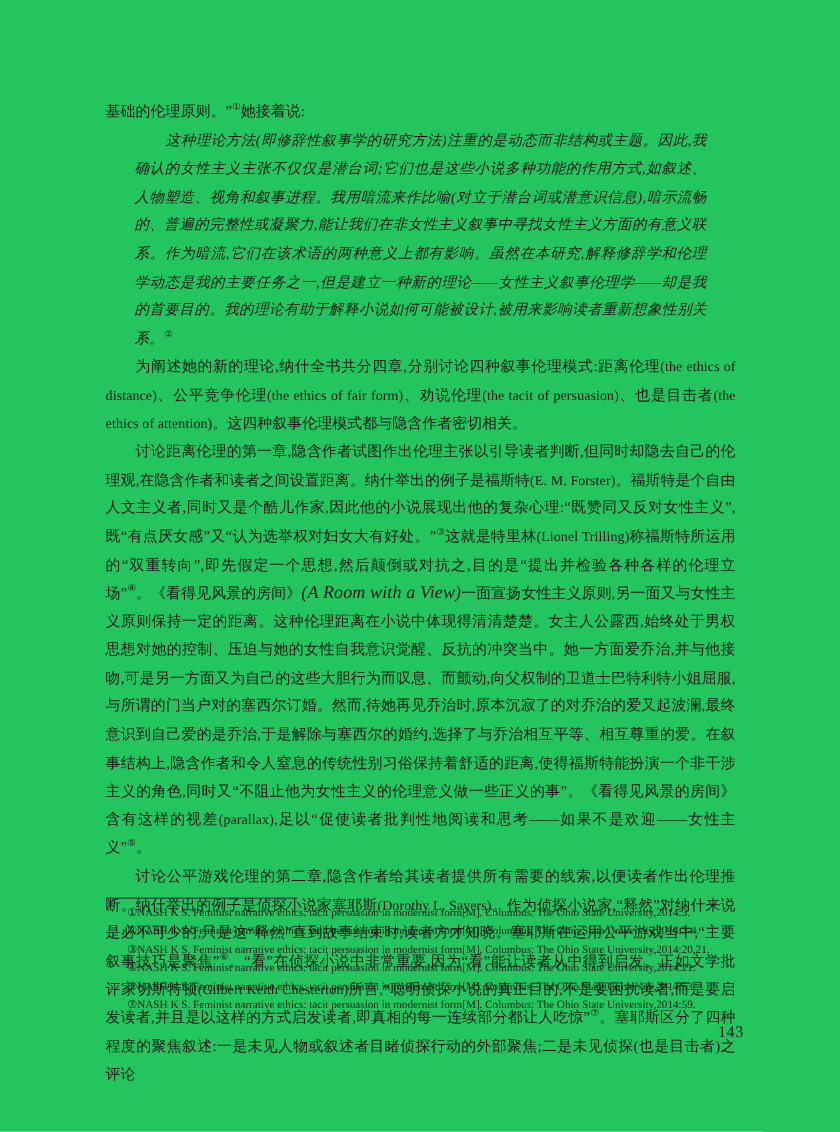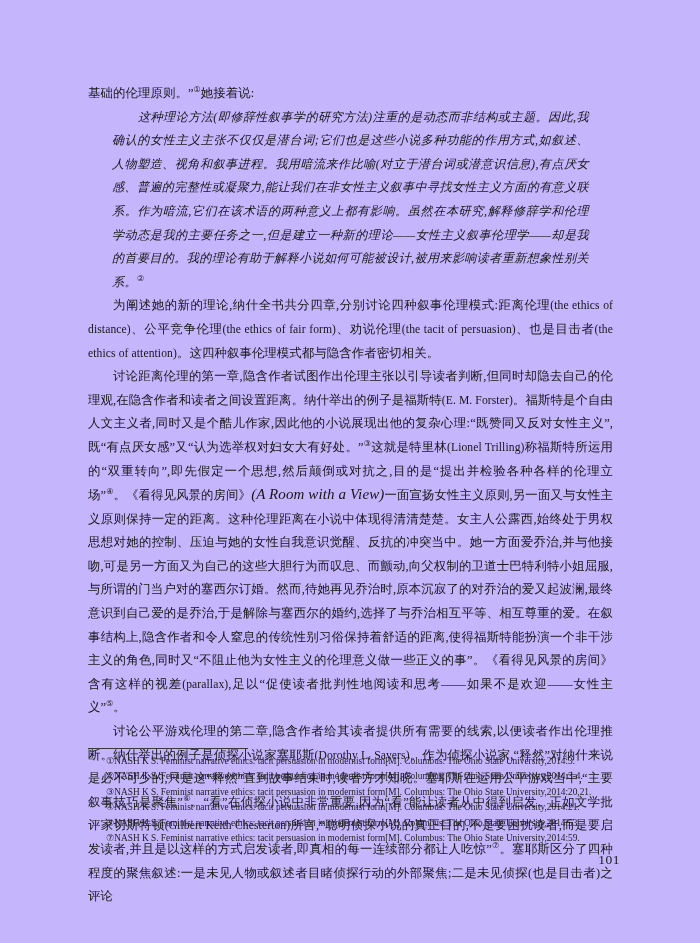--- a/index.html
+++ b/index.html
@@ -14,21 +14,21 @@
     font-family: "Liberation Serif", "DejaVu Serif", serif;
     color: #171717;
     overflow: hidden;
   }
 
   #page {
     position: absolute;
     left: 0; top: 0;
     width: 700px;
     height: 943px;
-    background: #c4b5fd;
+    background: #22c55e;
   }
 
   
   .content {
     position: absolute;
     left: 88px;
     top: 82px;
     width: 525px;
   }
 
@@ -119,21 +119,21 @@
 </head>
 <body>
 
 <div id="page">
 
   <div class="content">
 
     <p class="body-p"><span>基础的伦理原则。”</span><sup class="fn">①</sup><span>她接着说:</span></p>
 
     <blockquote class="quote-block">
-        <span class="q-first"><span>这种理论方法(即修辞性叙事学的研究方法)注重的是动态而非结构或主题。因此,我确认的女性主义主张不仅仅是潜台词;它们也是这些小说多种功能的作用方式,如叙述、人物塑造、视角和叙事进程。我用暗流来作比喻(对立于潜台词或潜意识信息),有点厌女感、普遍的完整性或凝聚力,能让我们在非女性主义叙事中寻找女性主义方面的有意义联系。作为暗流,它们在该术语的两种意义上都有影响。虽然在本研究,解释修辞学和伦理学动态是我的主要任务之一,但是建立一种新的理论——女性主义叙事伦理学——却是我的首要目的。我的理论有助于解释小说如何可能被设计,被用来影响读者重新想象性别关系。</span><sup class="fn">②</sup></span>
+        <span class="q-first"><span>这种理论方法(即修辞性叙事学的研究方法)注重的是动态而非结构或主题。因此,我确认的女性主义主张不仅仅是潜台词;它们也是这些小说多种功能的作用方式,如叙述、人物塑造、视角和叙事进程。我用暗流来作比喻(对立于潜台词或潜意识信息),暗示流畅的、普遍的完整性或凝聚力,能让我们在非女性主义叙事中寻找女性主义方面的有意义联系。作为暗流,它们在该术语的两种意义上都有影响。虽然在本研究,解释修辞学和伦理学动态是我的主要任务之一,但是建立一种新的理论——女性主义叙事伦理学——却是我的首要目的。我的理论有助于解释小说如何可能被设计,被用来影响读者重新想象性别关系。</span><sup class="fn">②</sup></span>
       </blockquote>
 
     <p class="body-p indent"><span>为阐述她的新的理论,纳什全书共分四章,分别讨论四种叙事伦理模式:距离伦理</span><span class="latin">(the ethics of distance)</span><span>、公平竞争伦理</span><span class="latin">(the ethics of fair form)</span><span>、劝说伦理</span><span class="latin">(the tacit of persuasion)</span><span>、也是目击者</span><span class="latin">(the ethics of attention)</span><span>。这四种叙事伦理模式都与隐含作者密切相关。</span></p>
 
     <p class="body-p indent"><span>讨论距离伦理的第一章,隐含作者试图作出伦理主张以引导读者判断,但同时却隐去自己的伦理观,在隐含作者和读者之间设置距离。纳什举出的例子是福斯特</span><span class="latin">(E. M. Forster)</span><span>。福斯特是个自由人文主义者,同时又是个酷儿作家,因此他的小说展现出他的复杂心理:“既赞同又反对女性主义”,既“有点厌女感”又“认为选举权对妇女大有好处。”</span><sup class="fn">③</sup><span>这就是特里林</span><span class="latin">(Lionel Trilling)</span><span>称福斯特所运用的“双重转向”,即先假定一个思想,然后颠倒或对抗之,目的是“提出并检验各种各样的伦理立场”</span><sup class="fn">④</sup><span>。《看得见风景的房间》</span><span class="bookttl">(A Room with a View)</span><span>一面宣扬女性主义原则,另一面又与女性主义原则保持一定的距离。这种伦理距离在小说中体现得清清楚楚。女主人公露西,始终处于男权思想对她的控制、压迫与她的女性自我意识觉醒、反抗的冲突当中。她一方面爱乔治,并与他接吻,可是另一方面又为自己的这些大胆行为而叹息、而颤动,向父权制的卫道士巴特利特小姐屈服,与所谓的门当户对的塞西尔订婚。然而,待她再见乔治时,原本沉寂了的对乔治的爱又起波澜,最终意识到自己爱的是乔治,于是解除与塞西尔的婚约,选择了与乔治相互平等、相互尊重的爱。在叙事结构上,隐含作者和令人窒息的传统性别习俗保持着舒适的距离,使得福斯特能扮演一个非干涉主义的角色,同时又“不阻止他为女性主义的伦理意义做一些正义的事”。《看得见风景的房间》含有这样的视差</span><span class="latin">(parallax)</span><span>,足以“促使读者批判性地阅读和思考——如果不是欢迎——女性主义”</span><sup class="fn">⑤</sup><span>。</span></p>
 
     <p class="body-p indent"><span>讨论公平游戏伦理的第二章,隐含作者给其读者提供所有需要的线索,以便读者作出伦理推断。纳什举出的例子是侦探小说家塞耶斯</span><span class="latin">(Dorothy L. Sayers)</span><span>。作为侦探小说家,“释然”对纳什来说是必不可少的,只是这“释然”直到故事结束时,读者方才知晓。塞耶斯在运用公平游戏当中,“主要叙事技巧是聚焦”</span><sup class="fn">⑥</sup><span>。“看”在侦探小说中非常重要,因为“看”能让读者从中得到启发。正如文学批评家切斯特顿</span><span class="latin">(Gilbert Keith Chesterton)</span><span>所言,“聪明侦探小说的真正目的,不是要困扰读者,而是要启发读者,并且是以这样的方式启发读者,即真相的每一连续部分都让人吃惊”</span><sup class="fn">⑦</sup><span>。塞耶斯区分了四种程度的聚焦叙述:一是未见人物或叙述者目睹侦探行动的外部聚焦;二是未见侦探(也是目击者)之评论</span></p>
 
   </div>
 
@@ -142,15 +142,15 @@
     <div>
         <div class="fn-item"><span class="marker">①</span><span>NASH K S. Feminist narrative ethics: tacit persuasion in modernist form[M]. Columbus: The Ohio State University,2014:3.</span></div>
         <div class="fn-item"><span class="marker">②</span><span>NASH K S. Feminist narrative ethics: tacit persuasion in modernist form[M]. Columbus: The Ohio State University,2014:3-4.</span></div>
         <div class="fn-item"><span class="marker">③</span><span>NASH K S. Feminist narrative ethics: tacit persuasion in modernist form[M]. Columbus: The Ohio State University,2014:20,21.</span></div>
         <div class="fn-item"><span class="marker">④</span><span>NASH K S. Feminist narrative ethics: tacit persuasion in modernist form[M]. Columbus: The Ohio State University,2014:21.</span></div>
         <div class="fn-item"><span class="marker">⑤</span><span>NASH K S. Feminist narrative ethics: tacit persuasion in modernist form[M]. Columbus: The Ohio State University,2014:53.</span></div>
         <div class="fn-item"><span class="marker">⑦</span><span>NASH K S. Feminist narrative ethics: tacit persuasion in modernist form[M]. Columbus: The Ohio State University,2014:59.</span></div>
       </div>
   </div>
 
-  <div class="page-number">101</div>
+  <div class="page-number">143</div>
 
 </div>
 
 </body></html>

